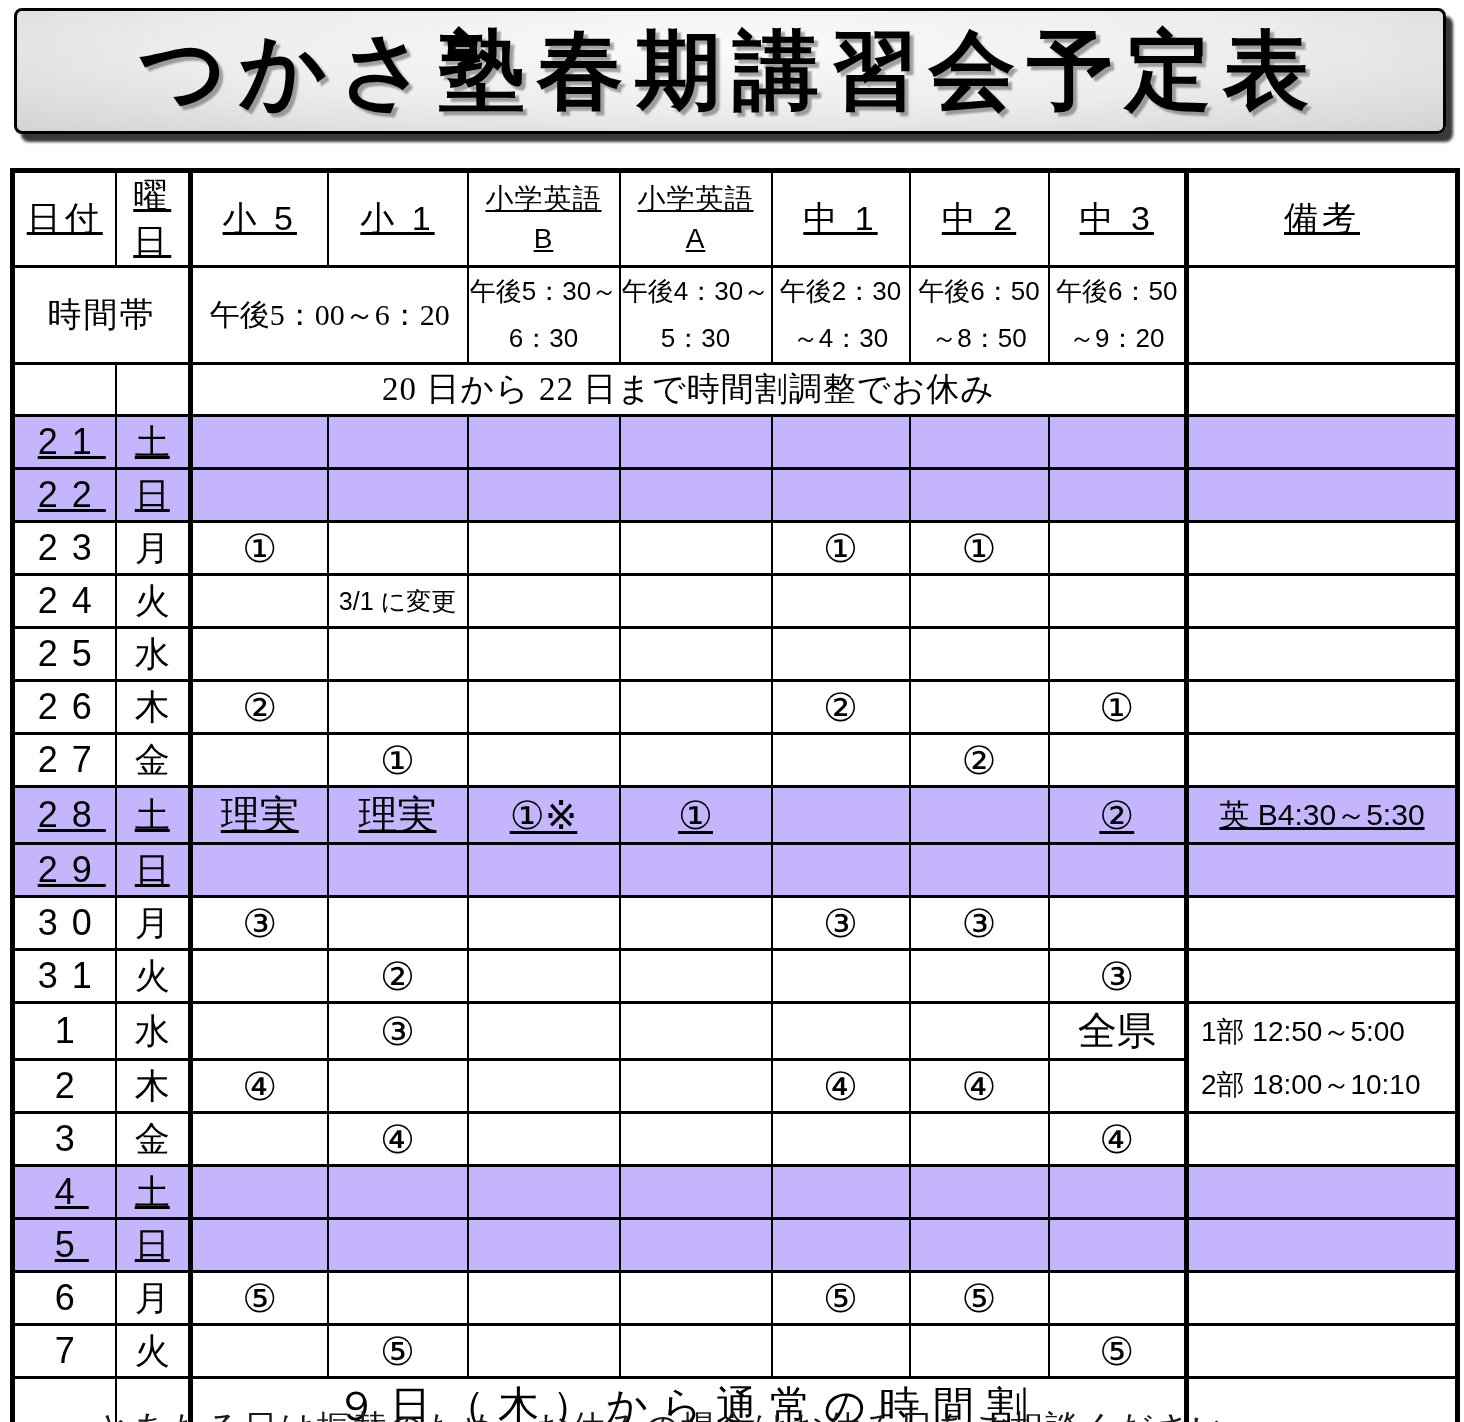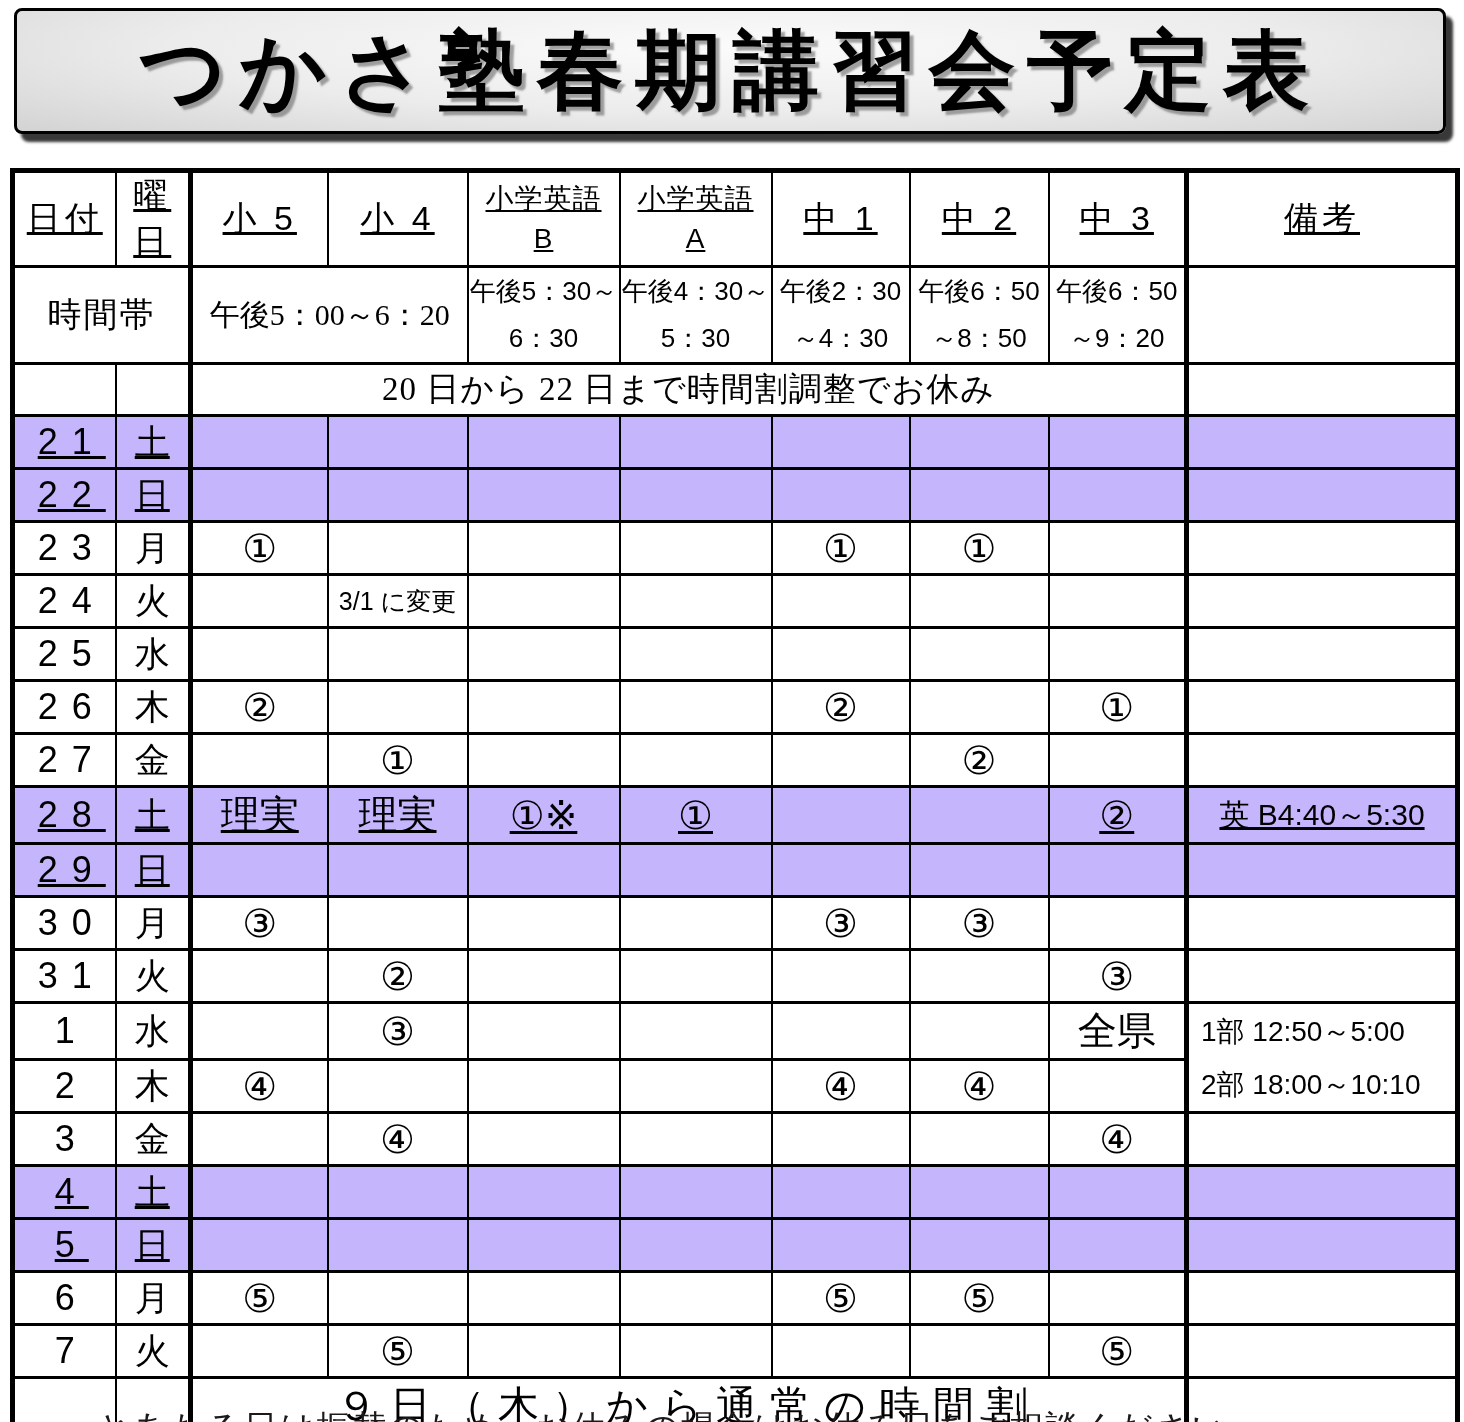--- a/index.html
+++ b/index.html
@@ -75,21 +75,21 @@
     <col style="width:138px">
       <col style="width:139px">
       <col style="width:138px">
     <col style="width:271px">
   </colgroup>
   <thead>
     <tr class="r-header">
       <th class="h-main">日付</th>
       <th class="h-main">曜日</th>
       <th class="h-main thickL">小 5</th>
-      <th class="h-main">小 4</th>
+      <th class="h-main">小 1</th>
       <th class="h-two">小学英語
 B</th>
       <th class="h-two">小学英語
 A</th>
       <th class="h-main">中 1</th>
       <th class="h-main">中 2</th>
       <th class="h-main">中 3</th>
       <th class="h-main thickL">備考</th>
     </tr>
     <tr class="r-time">
@@ -202,21 +202,21 @@
       <tr class="shaded">
         <td class="c-date">28</td>
         <td class="c-day">土</td>
         <td class="c-class thickL">理実</td>
         <td class="c-class">理実</td>
         <td class="c-class">①※</td>
         <td class="c-class">①</td>
         <td class="c-class"></td>
         <td class="c-class"></td>
         <td class="c-class">②</td>
-        <td class="c-remark thickL">英 B4:40～5:30</td>
+        <td class="c-remark thickL">英 B4:30～5:30</td>
       </tr>
       <tr class="shaded">
         <td class="c-date">29</td>
         <td class="c-day">日</td>
         <td class="c-class thickL"></td>
         <td class="c-class"></td>
         <td class="c-class"></td>
         <td class="c-class"></td>
         <td class="c-class"></td>
         <td class="c-class"></td>

